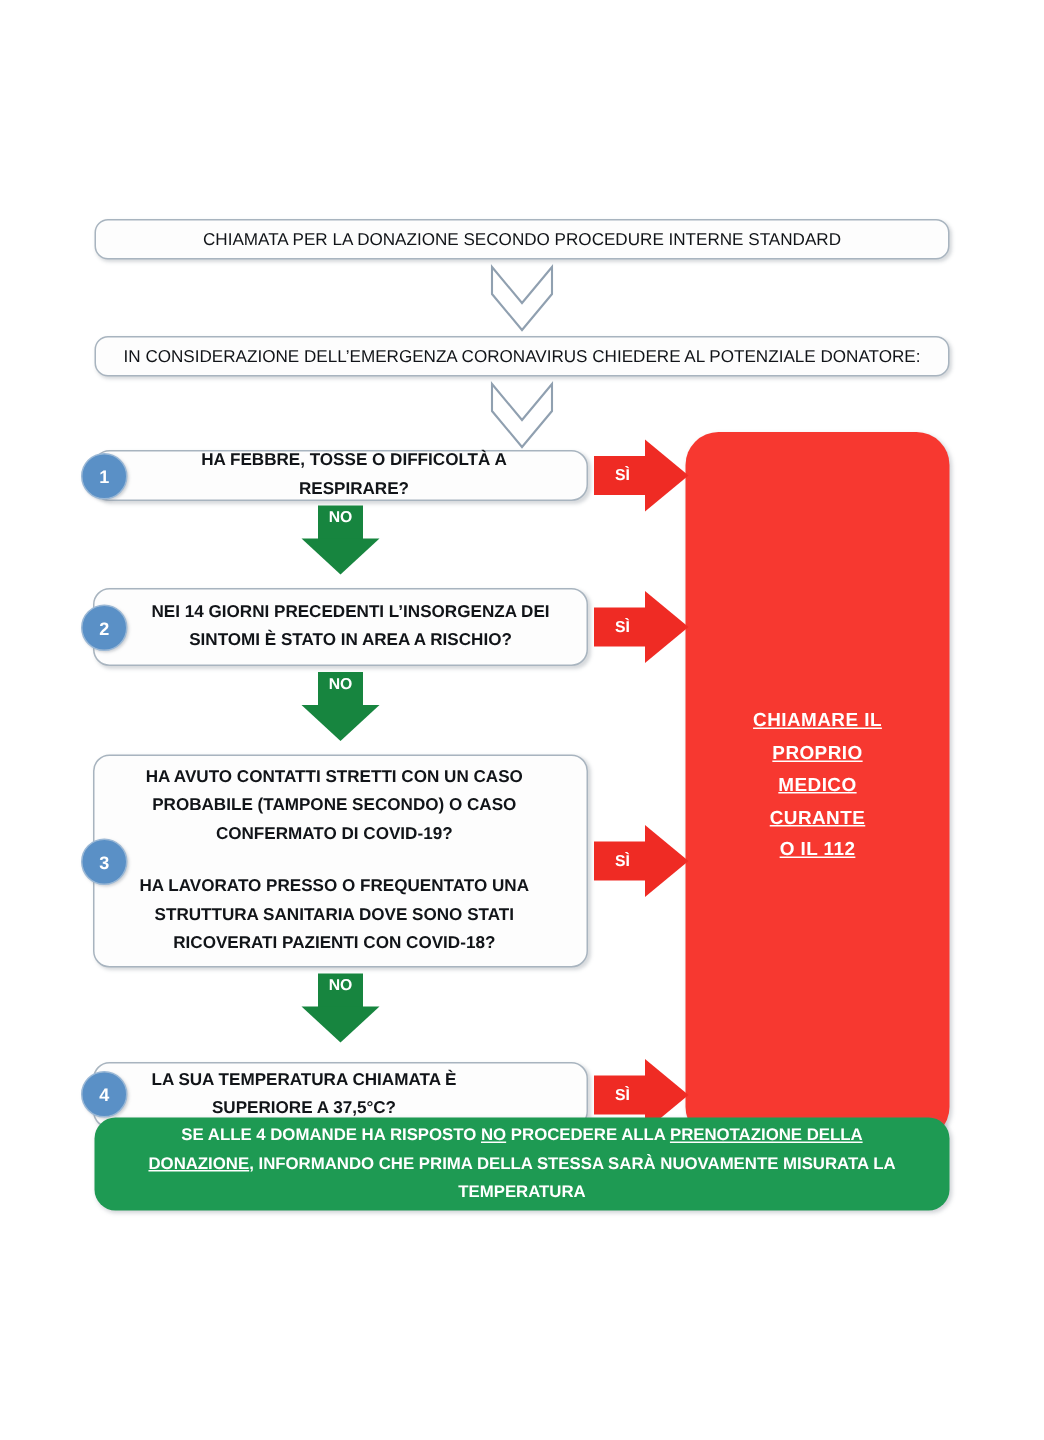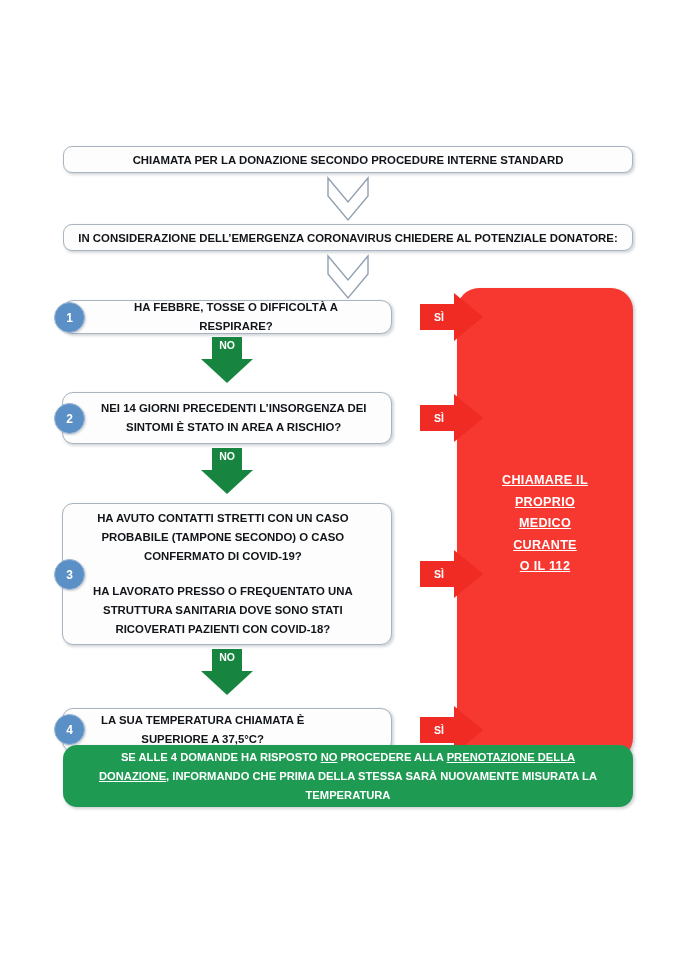--- a/index.html
+++ b/index.html
@@ -39,21 +39,21 @@
     position: absolute;
     background: #fdfdfd;
     border: 1px solid #a8b4bf;
     border-radius: 9px;
     box-shadow: 1.5px 1.5px 2.5px rgba(120,130,140,0.30);
     display: flex;
     align-items: center;
     justify-content: center;
     text-align: center;
     color: #111418;
-    font-weight: bold;
+    font-weight: normal;
   }
 
   #box-chiamata {
     left: 63px; top: 146px; width: 570px; height: 27px;
     font-size: 11.4px;
   }
   #box-considerazione {
     left: 63px; top: 224px; width: 570px; height: 27px;
     font-size: 11.4px;
   }
@@ -113,21 +113,20 @@
   #n3 { left: 54px; top: 559px; }
   #n4 { left: 54px; top: 714px; }
 
   
   .si-arrow {
     position: absolute;
     width: 63px;
     height: 48px;
     display: flex;
     align-items: center;
-    margin-left: 24px;
   }
   .si-arrow .shaft {
     position: absolute;
     left: 0; top: 11px;
     width: 38px; height: 26px;
     background: #ef2b24;
   }
   .si-arrow .head {
     position: absolute;
     left: 34px; top: 0;

